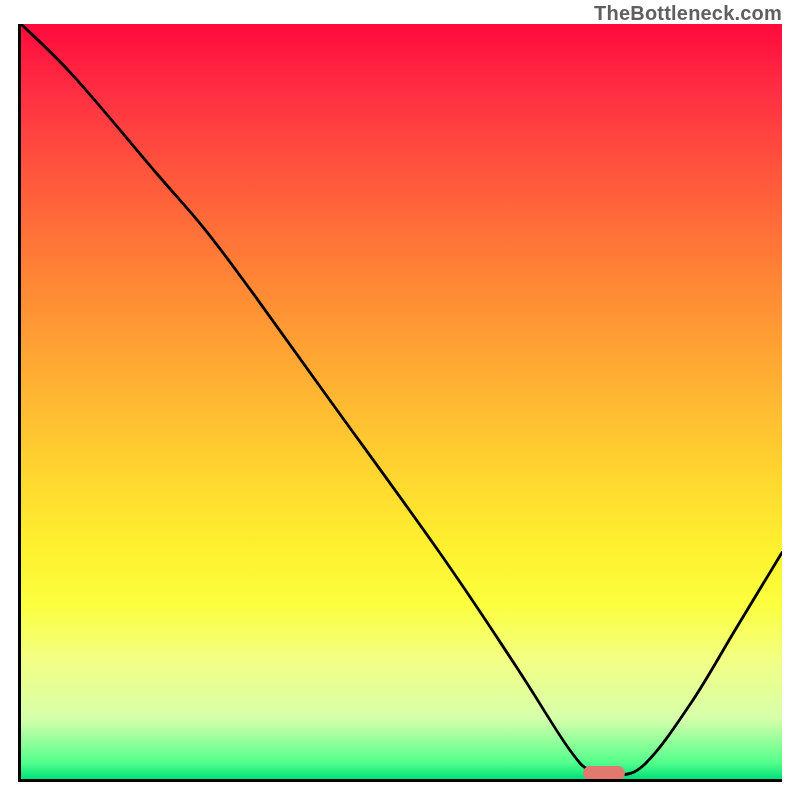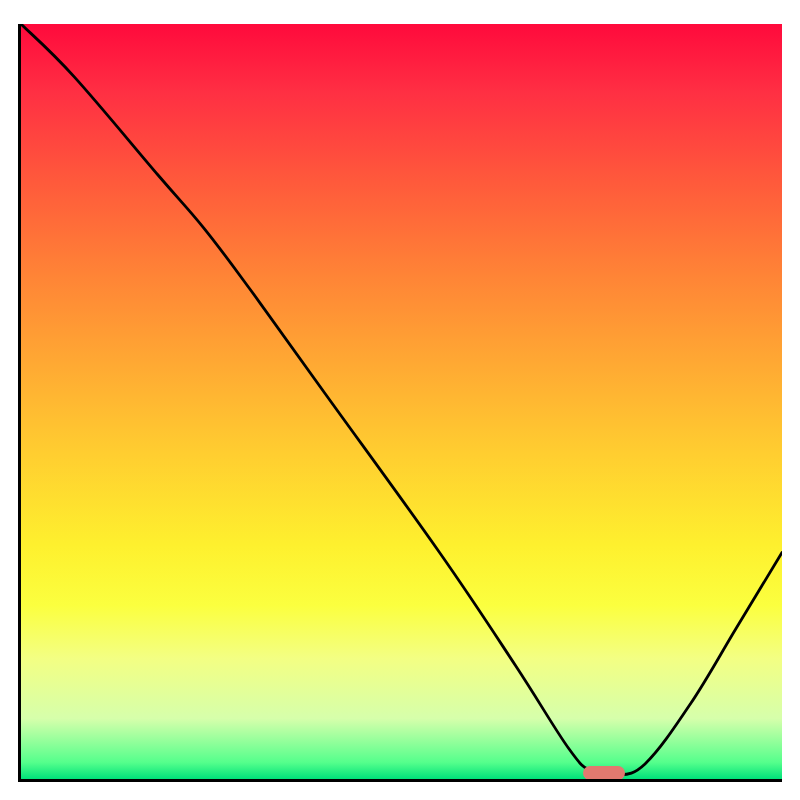--- a/index.html
+++ b/index.html
@@ -66,20 +66,21 @@
     position: absolute;
     background: #e2796f;
     border-radius: 8px;
   }
 </style>
 </head>
 <body>
 
 <div class="canvas-wrap">
 
+  <div class="attribution">TheBottleneck.com</div>
 
   <div class="plot-frame">
     <div class="gradient-bg"></div>
 
     <svg class="curve-layer" viewBox="0 0 764 758" preserveAspectRatio="none">
       <path fill="none" stroke="#000" stroke-width="2.8" stroke-linecap="round" d="M 0.00 0.00 C 9.80 9.73, 28.27 25.27, 53.48 53.06 C 78.69 80.85, 113.71 123.81, 137.52 151.60 C 161.33 179.39, 166.55 183.81, 183.36 204.66 C 200.17 225.50, 206.79 234.73, 229.20 265.30 C 251.61 295.87, 270.58 322.78, 305.60 371.42 C 340.62 420.06, 385.18 480.57, 420.20 530.60 C 455.22 580.63, 472.79 608.17, 496.60 644.30 C 520.41 680.43, 536.07 708.22, 550.08 727.68 C 564.09 747.14, 564.60 745.56, 573.00 750.42 C 581.40 755.28, 586.12 755.60, 595.92 754.21 C 605.72 752.82, 612.47 756.04, 626.48 742.84 C 640.49 729.64, 655.51 707.21, 672.32 682.20 C 689.13 657.19, 701.35 634.19, 718.16 606.40 C 734.97 578.61, 755.60 544.50, 764.00 530.60"></path>
     </svg>
 
     <div class="marker" style="left: 561.9px; top: 741.9px; width: 42px; height: 14px; background: rgb(226, 121, 111);"></div>
   </div>

